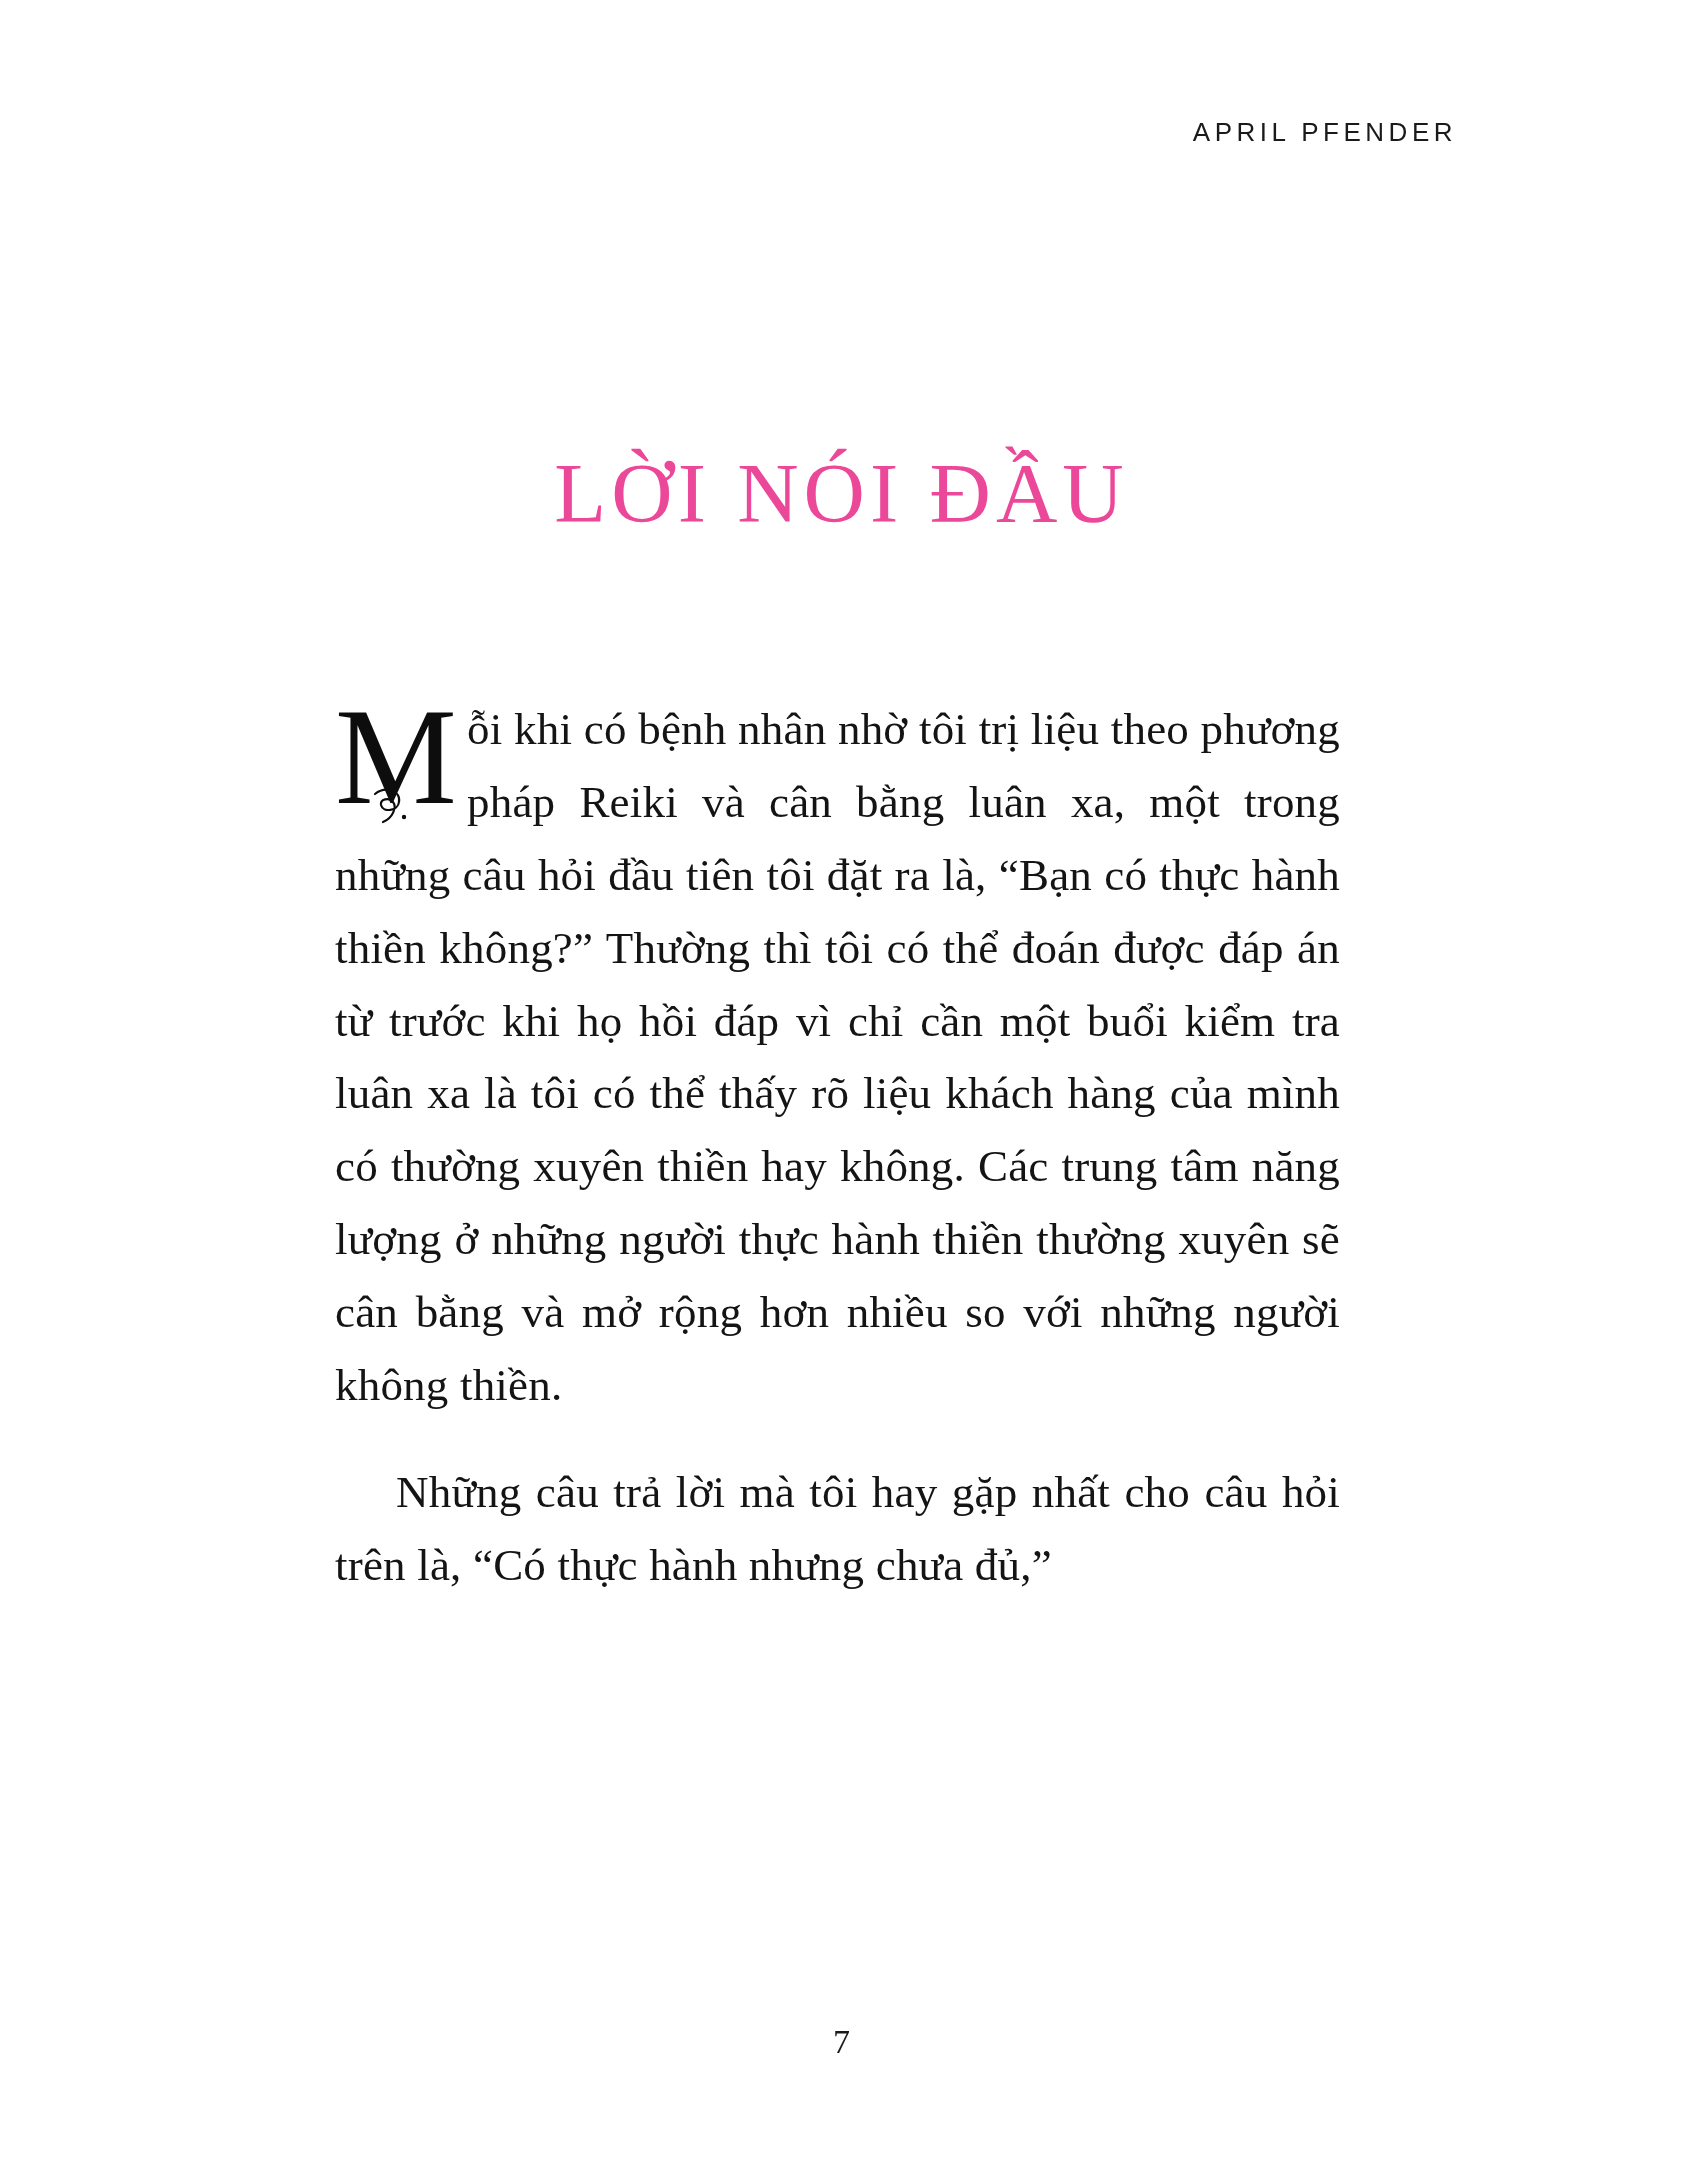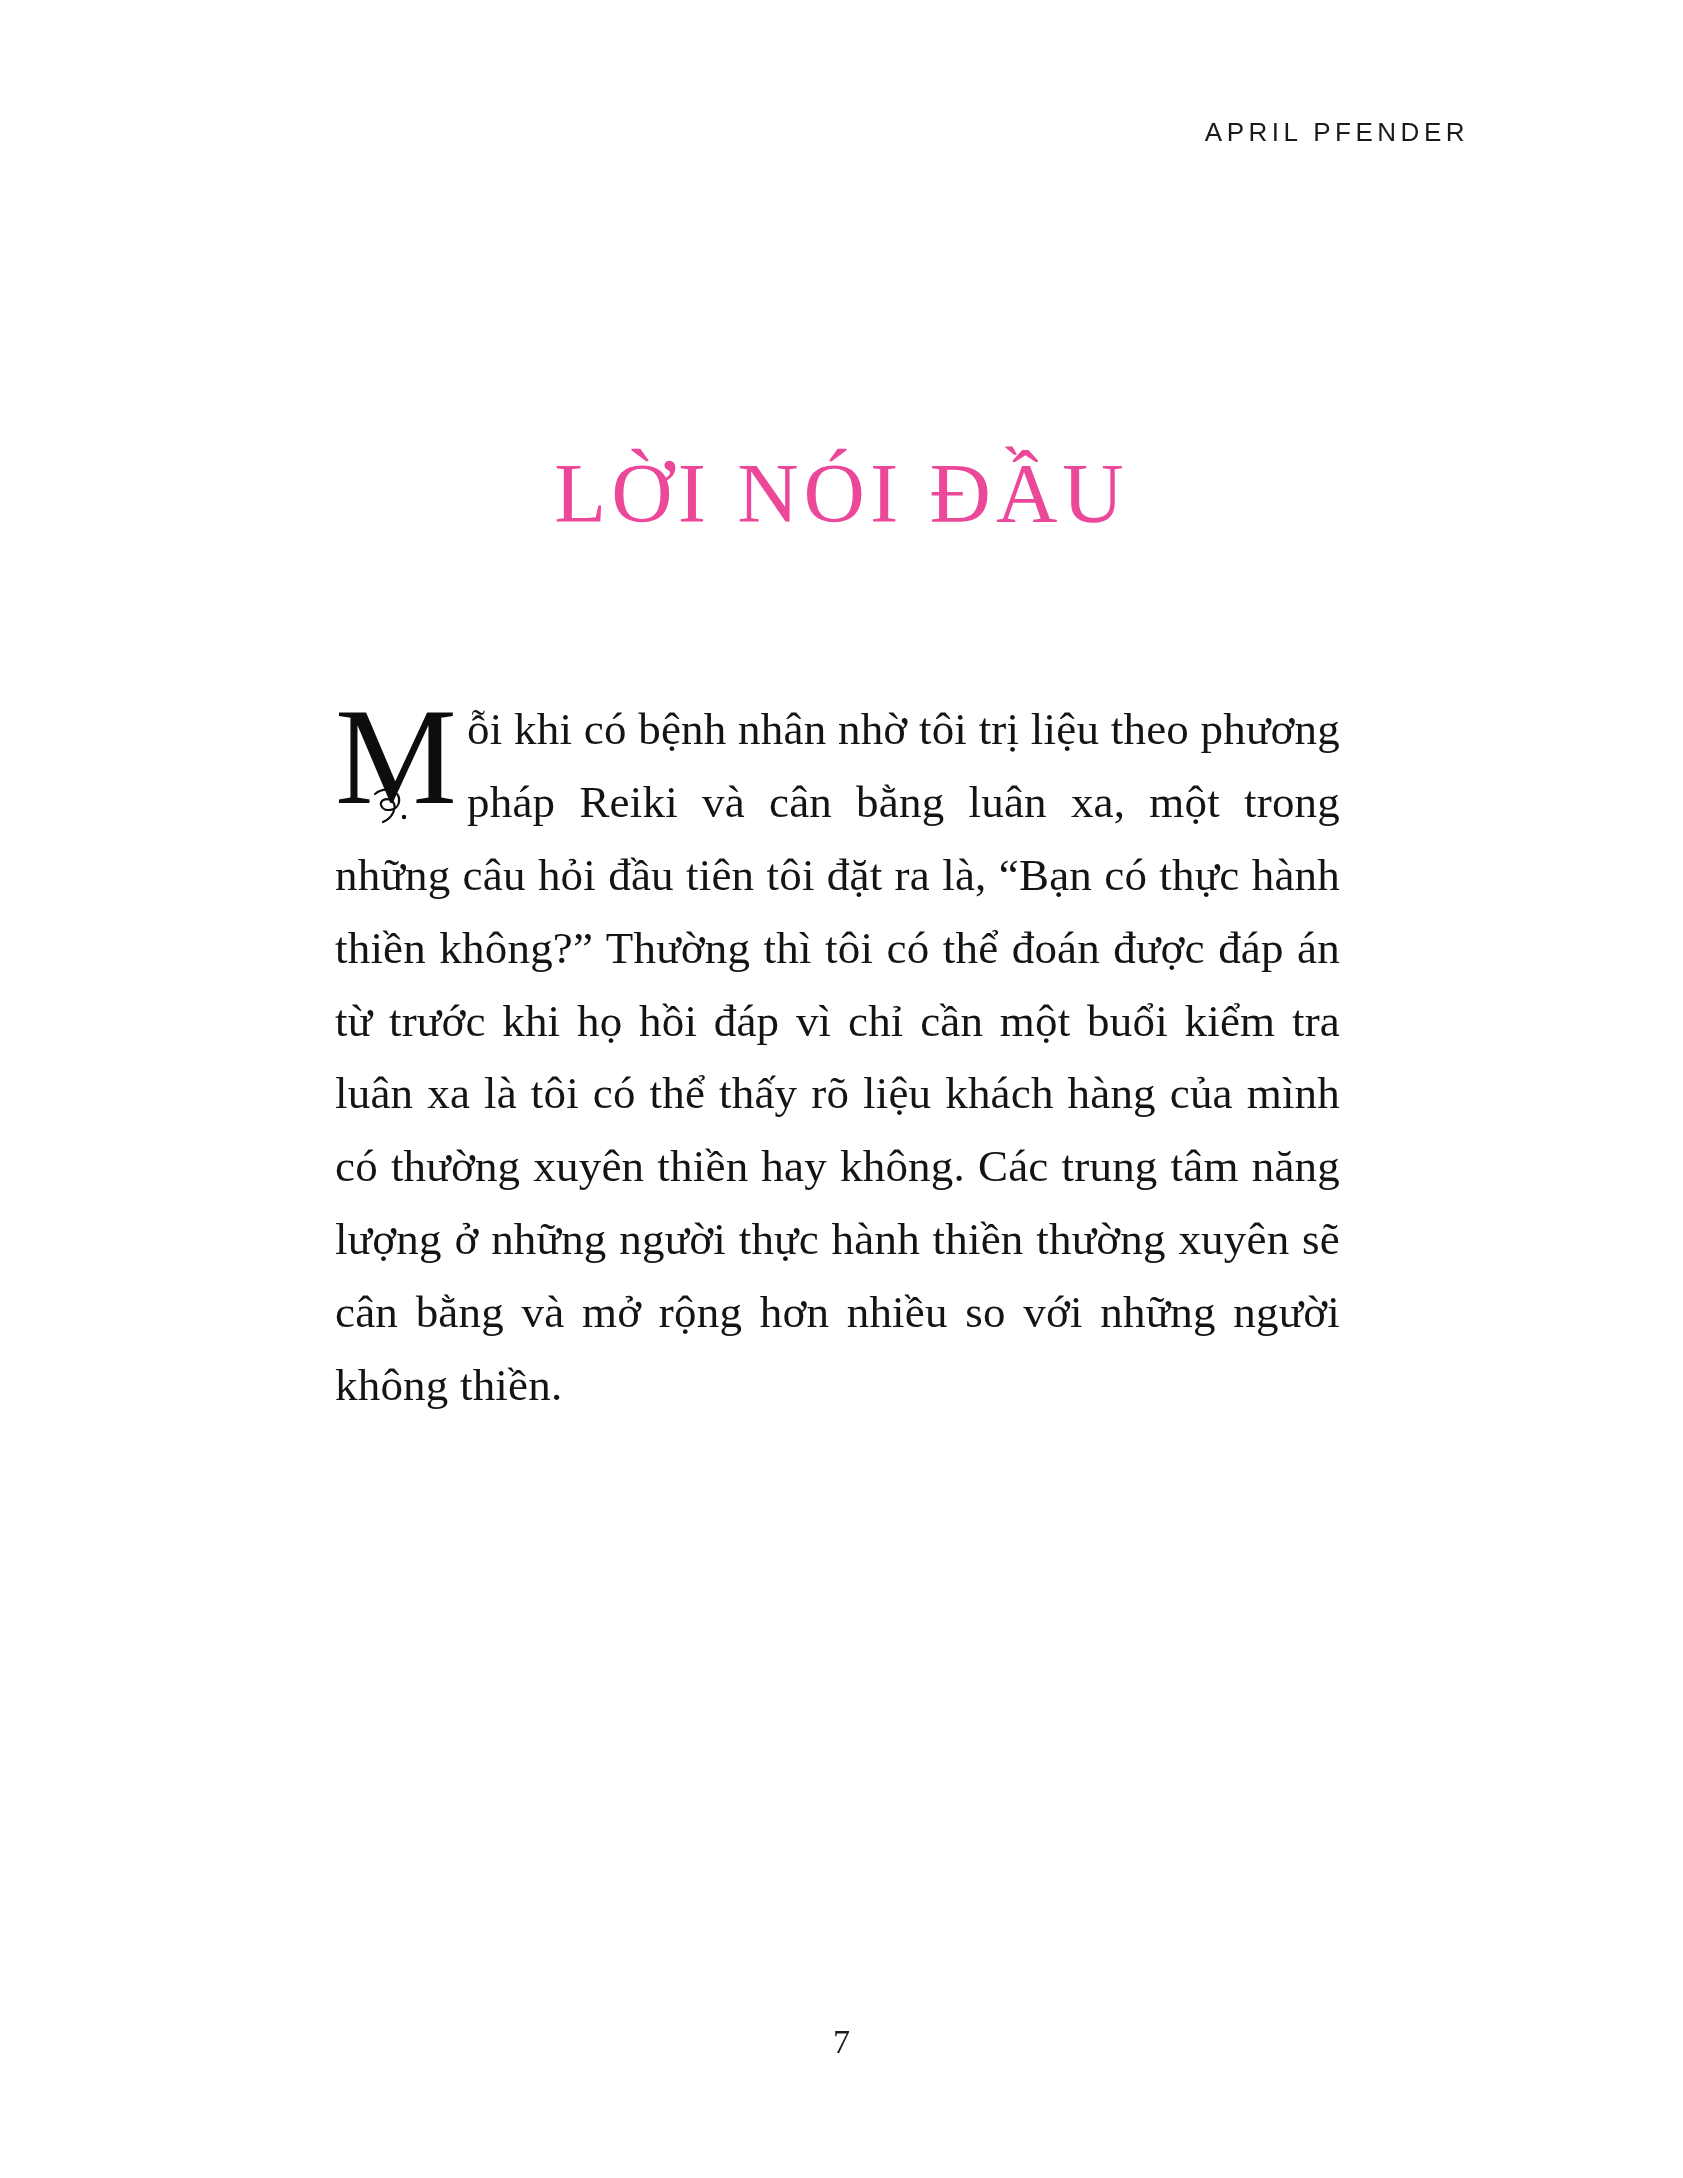--- a/index.html
+++ b/index.html
@@ -15,21 +15,21 @@
     box-sizing: border-box;
     overflow: hidden;
     font-family: "Liberation Serif", serif;
     color: #121212;
   }
 
   
   .running-head {
     position: absolute;
     top: 117px;
-    right: 214px;
+    right: 226px;
     font-family: "Liberation Sans", sans-serif;
     font-size: 26px;
     letter-spacing: 4.5px;
     color: #1a1a1a;
     text-transform: uppercase;
     white-space: nowrap;
   }
 
   
   .chapter-title {
@@ -115,19 +115,22 @@
 
     <p class="para dropcap-wrap">
       <span class="dropcap">M</span>
       <svg class="dropcap-swash" viewBox="0 0 46 46">
         <path d="M4 10 C14 2, 30 6, 28 18 C27 27, 12 29, 10 21 C9 15, 18 13, 22 18 C26 23, 22 34, 12 38" fill="none" stroke="#0d0d0d" stroke-width="2.2" stroke-linecap="round"></path>
         <circle cx="33" cy="33" r="2.2" fill="#0d0d0d"></circle>
       </svg>
       <span>ỗi khi có bệnh nhân nhờ tôi trị liệu theo phương pháp Reiki và cân bằng luân xa, một trong những câu hỏi đầu tiên tôi đặt ra là, “Bạn có thực hành thiền không?” Thường thì tôi có thể đoán được đáp án từ trước khi họ hồi đáp vì chỉ cần một buổi kiểm tra luân xa là tôi có thể thấy rõ liệu khách hàng của mình có thường xuyên thiền hay không. Các trung tâm năng lượng ở những người thực hành thiền thường xuyên sẽ cân bằng và mở rộng hơn nhiều so với những người không thiền.</span>
     </p>
 
+    <p class="para">
+      <span>Những câu trả lời mà tôi hay gặp nhất cho câu hỏi trên là, “Có thực hành nhưng chưa đủ,”</span>
+    </p>
 
   </div>
 
   <div class="folio">7</div>
 
 </div>
 
 
 </body></html>

